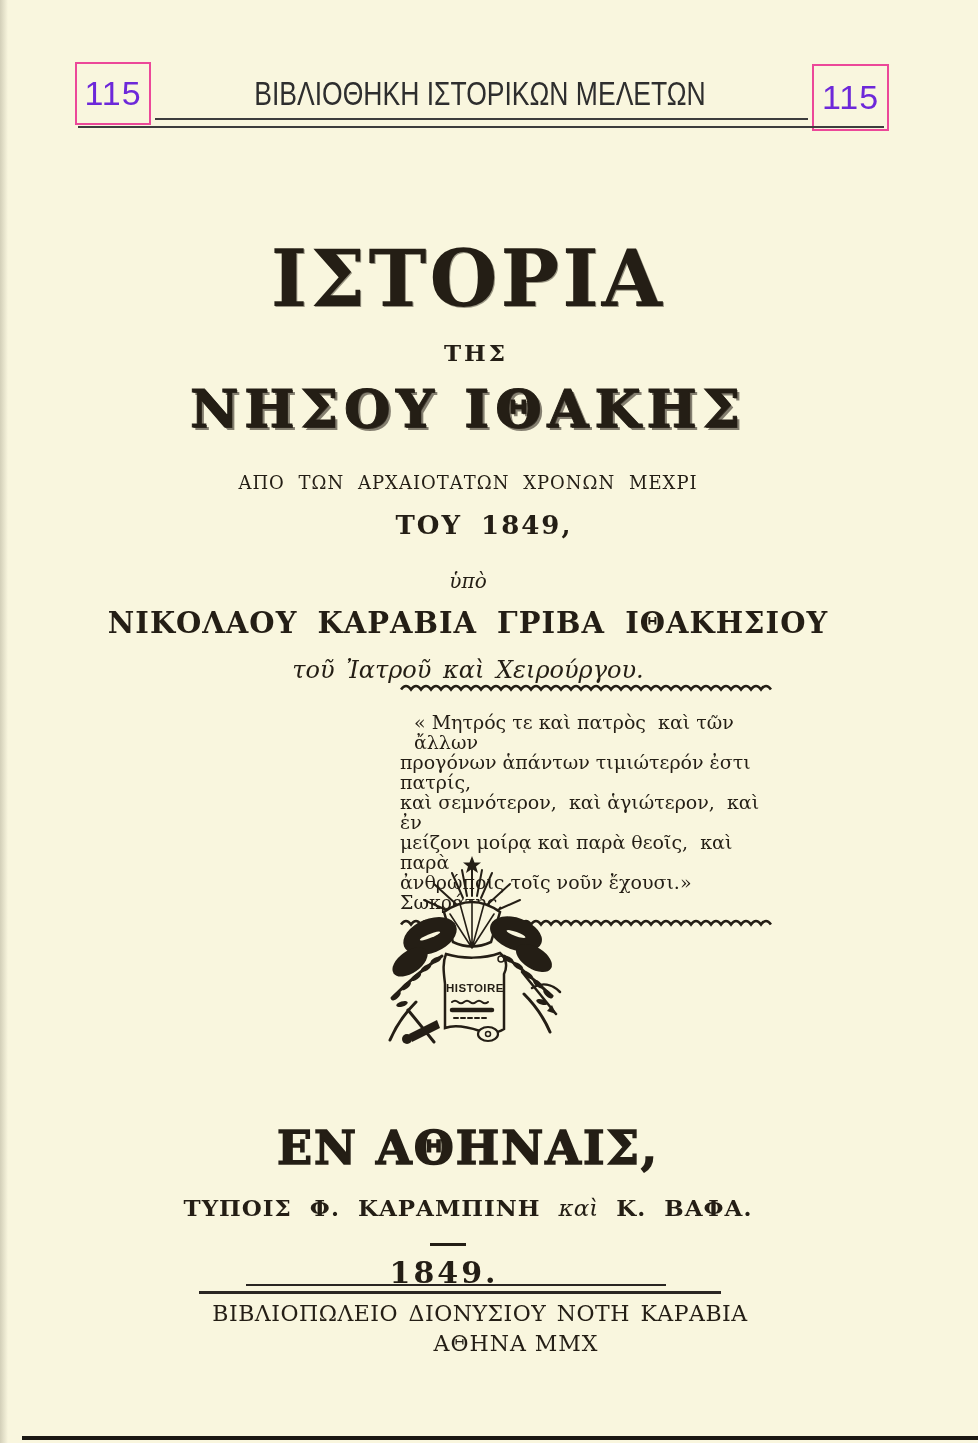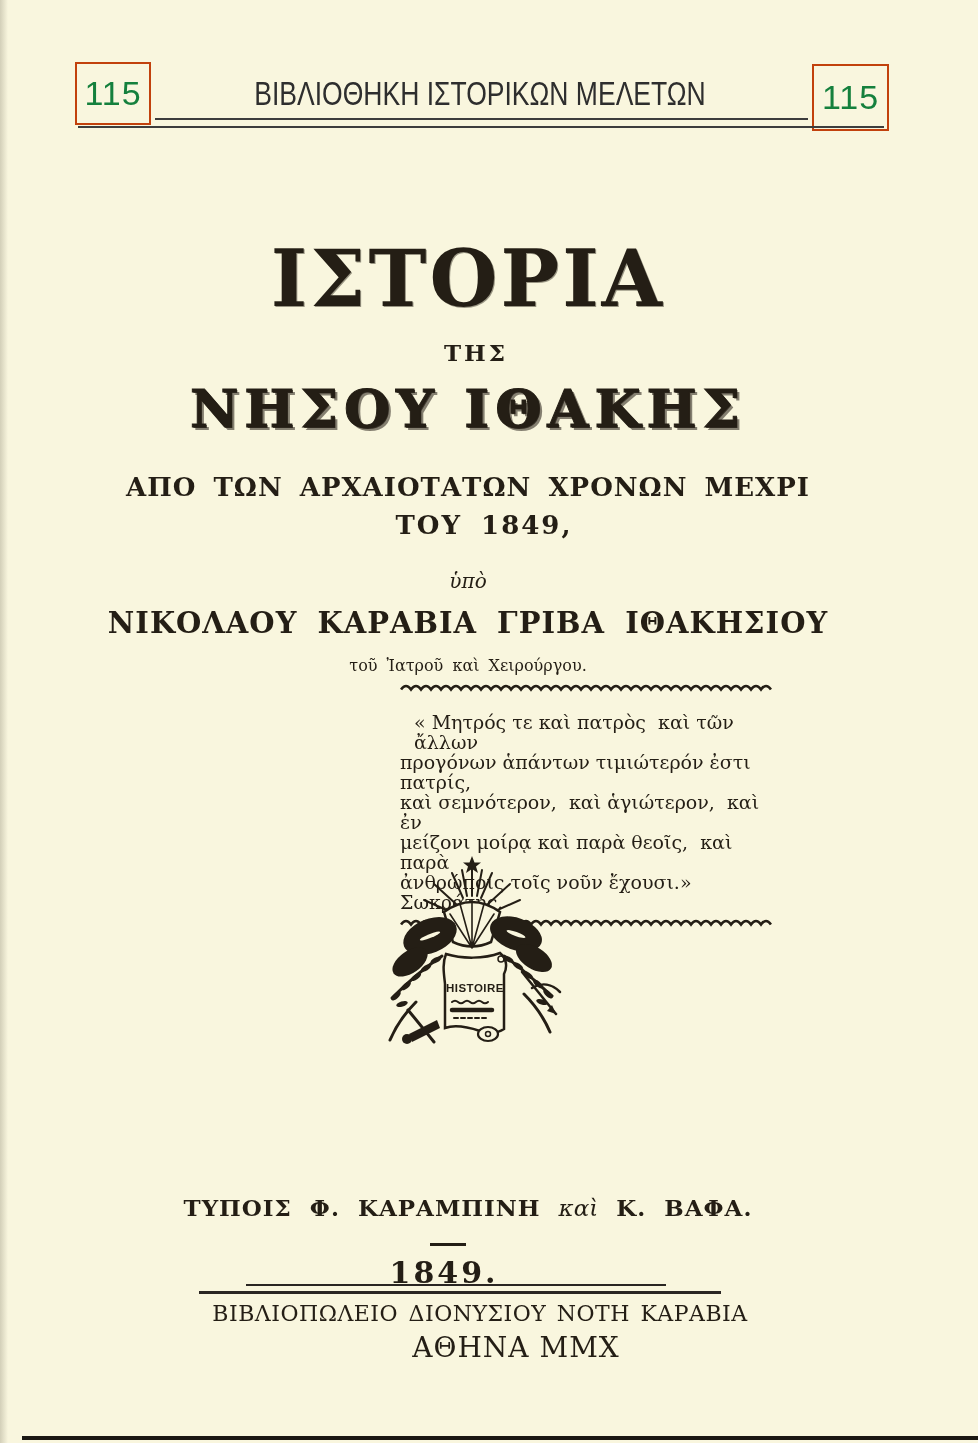--- a/index.html
+++ b/index.html
@@ -12,24 +12,24 @@
     position:relative;width:978px;height:1443px;margin:0 auto;
     background:var(--paper);overflow:hidden;
     font-family:"DejaVu Serif","Liberation Serif",serif;color:var(--ink);
   }
   .edge-shade{position:absolute;left:0;top:0;bottom:0;width:8px;
     background:linear-gradient(to right, rgba(140,135,115,.35), rgba(140,135,115,0));}
   .scan-bar{position:absolute;left:22px;right:0;top:1436px;height:4px;background:#1b1813;}
 
   
   .num-box{
-    position:absolute;border:2px solid #c2410c;background:var(--paper);
+    position:absolute;border:2px solid #ec4899;background:var(--paper);
     display:flex;align-items:center;justify-content:center;
     font-family:"Liberation Sans","DejaVu Sans",sans-serif;
-    font-size:34px;color:#15803d;letter-spacing:1px;
+    font-size:34px;color:#6d28d9;letter-spacing:1px;
   }
   .num-box.left{left:75px;top:62px;width:72px;height:59px;}
   .num-box.right{left:812px;top:64px;width:73px;height:63px;}
   .series-title{
     position:absolute;left:160px;width:640px;top:74px;text-align:center;
     font-family:"Liberation Sans","DejaVu Sans",sans-serif;
     font-size:34px;color:#2e2e2e;white-space:nowrap;
     transform:scaleX(.78);transform-origin:center;
   }
   .hrule{position:absolute;background:#3d3d3d;}
@@ -38,25 +38,25 @@
 
   
   .center-col{position:absolute;left:0;top:0;width:936px;height:100%;pointer-events:none;margin-top:44px;}
   .center-col>*{position:absolute;left:0;right:0;text-align:center;line-height:1.05;}
   .istoria{top:194px;margin:0;font-size:78px;font-weight:700;letter-spacing:3px;
     text-shadow:1px 1px 0 rgba(36,30,21,.45);}
   .tis{top:297px;font-size:23px;font-weight:700;letter-spacing:3px;padding-left:16px;}
   .nisou{top:337px;font-size:53px;font-weight:700;letter-spacing:6px;white-space:nowrap;
     -webkit-text-stroke:1px var(--ink);
     text-shadow:3px 3px 0 rgba(36,30,21,.55), 1px 1px 0 rgba(36,30,21,.8);}
-  .scope1{top:430px;font-size:26px;font-weight:700;letter-spacing:1px;word-spacing:7px;white-space:nowrap;}
+  .scope1{top:430px;font-size:18px;font-weight:400;letter-spacing:1px;word-spacing:7px;white-space:nowrap;}
   .scope2{top:468px;font-size:26px;font-weight:700;letter-spacing:2px;word-spacing:8px;padding-left:32px;}
   .ypo{top:527px;font-size:20px;font-style:italic;}
   .author{top:564px;font-size:29px;font-weight:700;letter-spacing:1px;word-spacing:9px;white-space:nowrap;}
-  .author-title{top:614px;font-size:16px;word-spacing:4px;}
+  .author-title{top:614px;font-size:24px;font-style:italic;word-spacing:4px;}
 
   
   .quote{position:absolute;left:400px;top:683px;width:372px;}
   .wave{display:block;}
   .wave path{fill:none;stroke:var(--ink);stroke-width:2.6px;}
   .quote-text{margin:19px 0 6px 0;font-size:19px;line-height:20px;}
   .quote-line{display:block;white-space:pre-wrap;}
   .quote-line.indent{padding-left:14px;}
 
   
@@ -74,21 +74,21 @@
   .printer .and{font-weight:400;font-style:italic;text-transform:none;letter-spacing:0;}
   .year-rule{top:1199px;height:3px;width:36px;left:430px;right:auto;background:var(--ink);}
   .year{top:1213px;font-size:30px;font-weight:700;letter-spacing:3px;transform:translateX(-24px);}
 
   
   .frule{position:absolute;background:#2a2622;}
   .frule-a{left:246px;top:1284px;width:420px;height:2px;}
   .frule-b{left:199px;top:1291px;width:522px;height:3px;}
   .footer-col{position:absolute;left:0;width:920px;text-align:center;margin-left:20px;}
   .bookshop{top:1301px;font-size:22px;letter-spacing:.5px;word-spacing:3px;}
-  .edition{top:1331px;font-size:28px;letter-spacing:1px;padding-left:36px;}
+  .edition{top:1331px;font-size:22px;letter-spacing:1px;padding-left:36px;}
 </style>
 </head>
 <body>
 
 <div class="page">
 
   <header>
     <div class="num-box left">
       <span>115</span>
     </div>
@@ -103,20 +103,21 @@
   <main class="center-col">
     <h1 class="istoria">ΙΣΤΟΡΙΑ</h1>
     <div class="tis">ΤΗΣ</div>
     <div class="nisou">ΝΗΣΟΥ ΙΘΑΚΗΣ</div>
     <div class="scope1">ΑΠΟ ΤΩΝ ΑΡΧΑΙΟΤΑΤΩΝ ΧΡΟΝΩΝ ΜΕΧΡΙ</div>
     <div class="scope2">ΤΟΥ 1849,</div>
     <div class="ypo">ὑπὸ</div>
     <div class="author">ΝΙΚΟΛΑΟΥ ΚΑΡΑΒΙΑ ΓΡΙΒΑ ΙΘΑΚΗΣΙΟΥ</div>
     <div class="author-title">τοῦ Ἰατροῦ καὶ Χειρούργου.</div>
 
+    <div class="place">ΕΝ ΑΘΗΝΑΙΣ,</div>
     <div class="printer"><span>ΤΥΠΟΙΣ Φ. ΚΑΡΑΜΠΙΝΗ</span> <span class="and">καὶ</span> <span>Κ. ΒΑΦΑ.</span></div>
     <div class="year-rule"></div>
     <div class="year">1849.</div>
   </main>
 
   <section class="quote">
     <svg class="wave" width="372" height="10" viewBox="0 0 372 10">
         <path d="M1 6.5 q5 -7 10 0 q5 -7 10 0 q5 -7 10 0 q5 -7 10 0 q5 -7 10 0 q5 -7 10 0 q5 -7 10 0 q5 -7 10 0 q5 -7 10 0 q5 -7 10 0 q5 -7 10 0 q5 -7 10 0 q5 -7 10 0 q5 -7 10 0 q5 -7 10 0 q5 -7 10 0 q5 -7 10 0 q5 -7 10 0 q5 -7 10 0 q5 -7 10 0 q5 -7 10 0 q5 -7 10 0 q5 -7 10 0 q5 -7 10 0 q5 -7 10 0 q5 -7 10 0 q5 -7 10 0 q5 -7 10 0 q5 -7 10 0 q5 -7 10 0 q5 -7 10 0 q5 -7 10 0 q5 -7 10 0 q5 -7 10 0 q5 -7 10 0 q5 -7 10 0 q5 -7 10 0"></path>
       </svg>
     <div class="quote-text">

